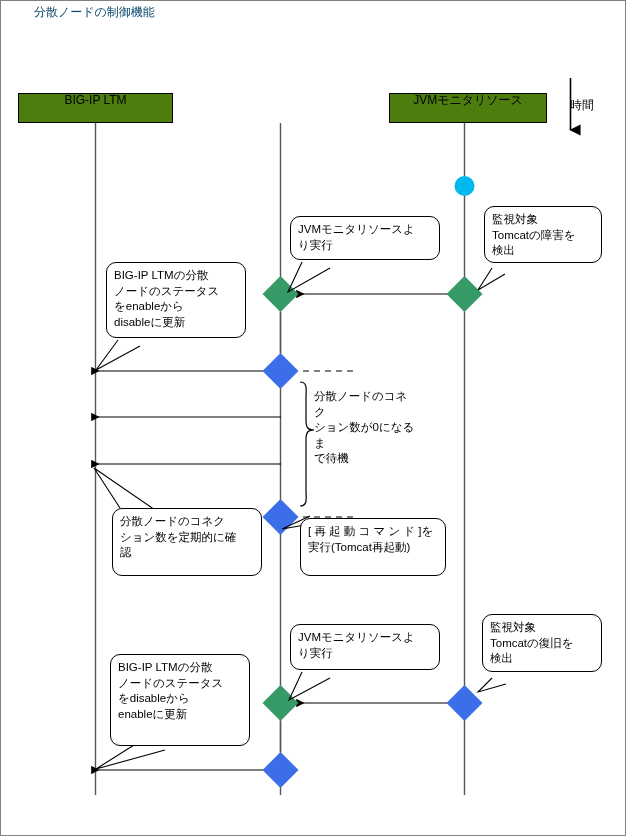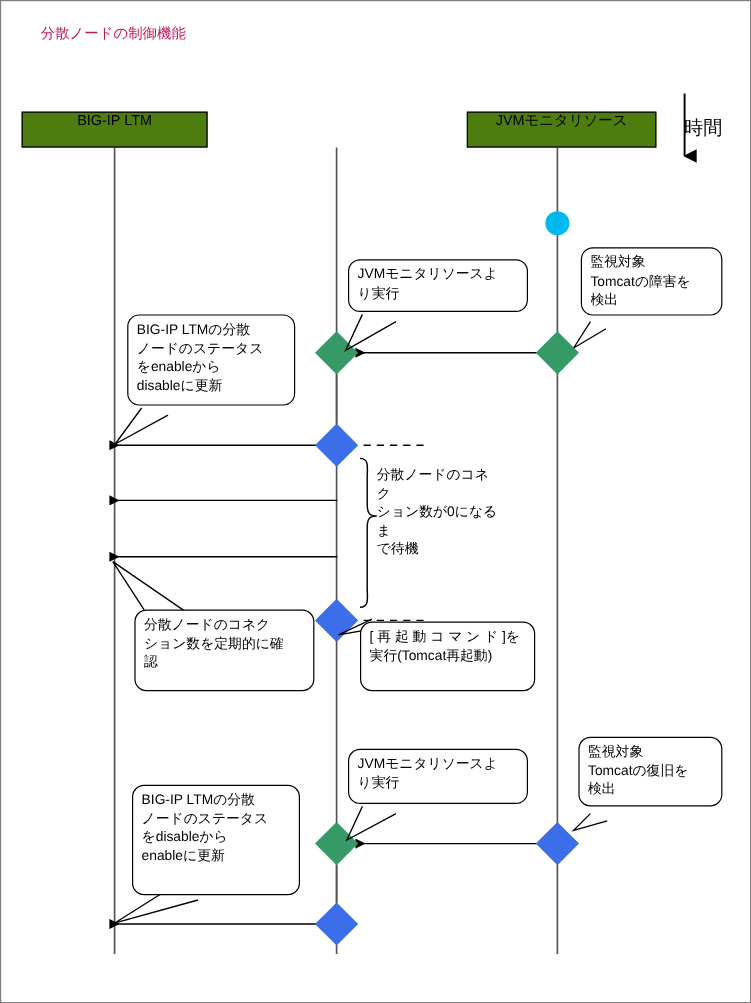--- a/index.html
+++ b/index.html
@@ -29,40 +29,40 @@
   }
   #diagram-svg {
     position: absolute;
     left: 0; top: 0;
     width: 626px;
     height: 836px;
   }
   .diagram-title {
     position: absolute;
     left: 34px;
-    top: 20px;
+    top: 4px;
     font-size: 12px;
-    color: #be185d;
+    color: #0c4a6e;
     white-space: nowrap;
     letter-spacing: 0px;
   }
   .lifeline-head {
     position: absolute;
     border: 1px solid #000000;
     background: #4d7c0f;
     box-sizing: border-box;
     font-size: 12px;
     color: #000000;
     text-align: center;
     line-height: 1.0;
     padding-top: 0;
   }
   .time-label {
     position: absolute;
-    font-size: 16px;
+    font-size: 12px;
     color: #000000;
     white-space: nowrap;
   }
   .callout {
     position: absolute;
     border: 1px solid #000000;
     border-radius: 10px;
     background: #ffffff;
     box-sizing: border-box;
     font-size: 11.5px;

